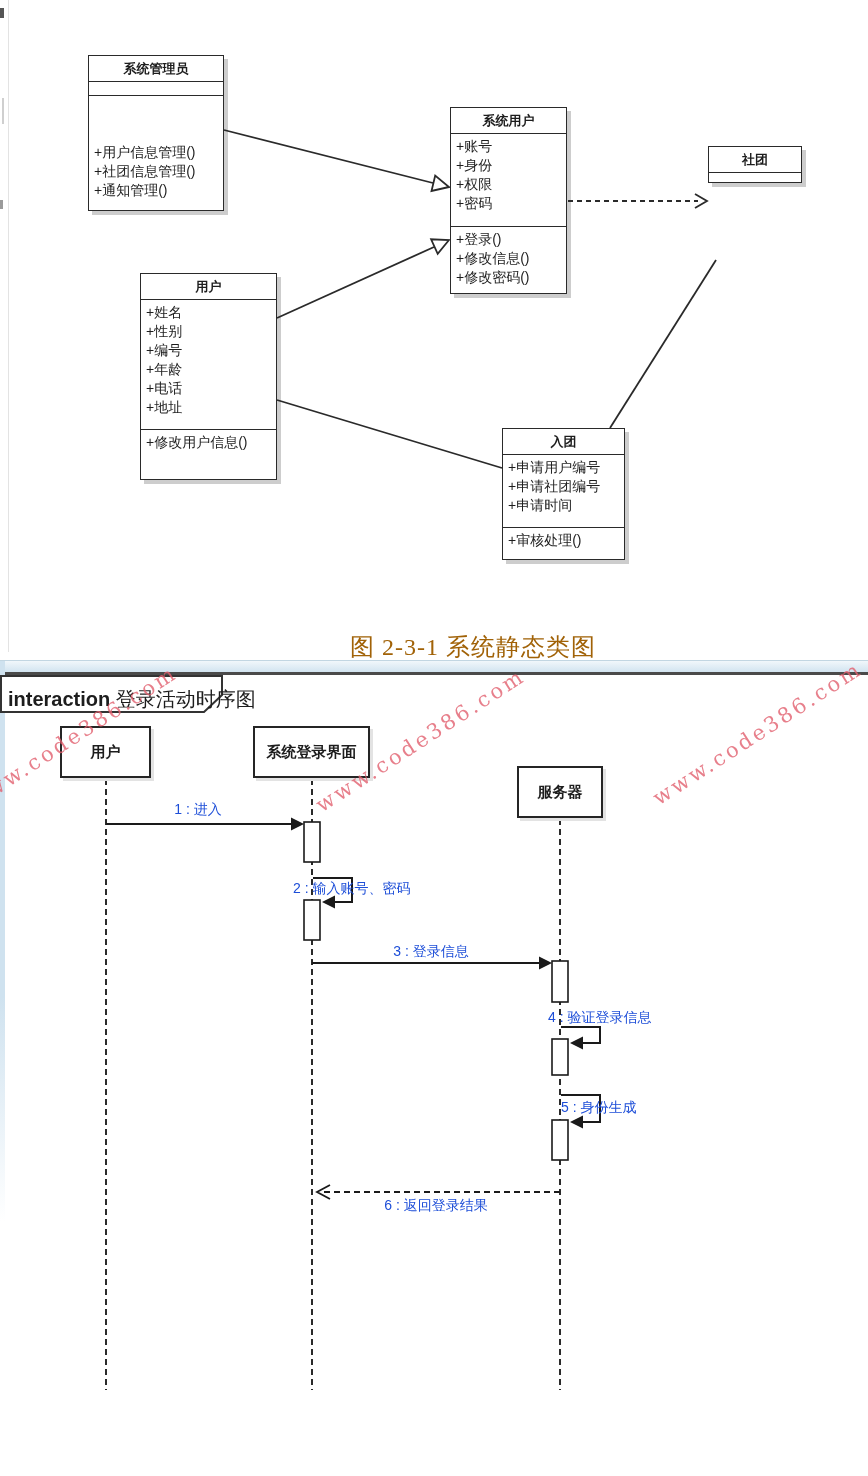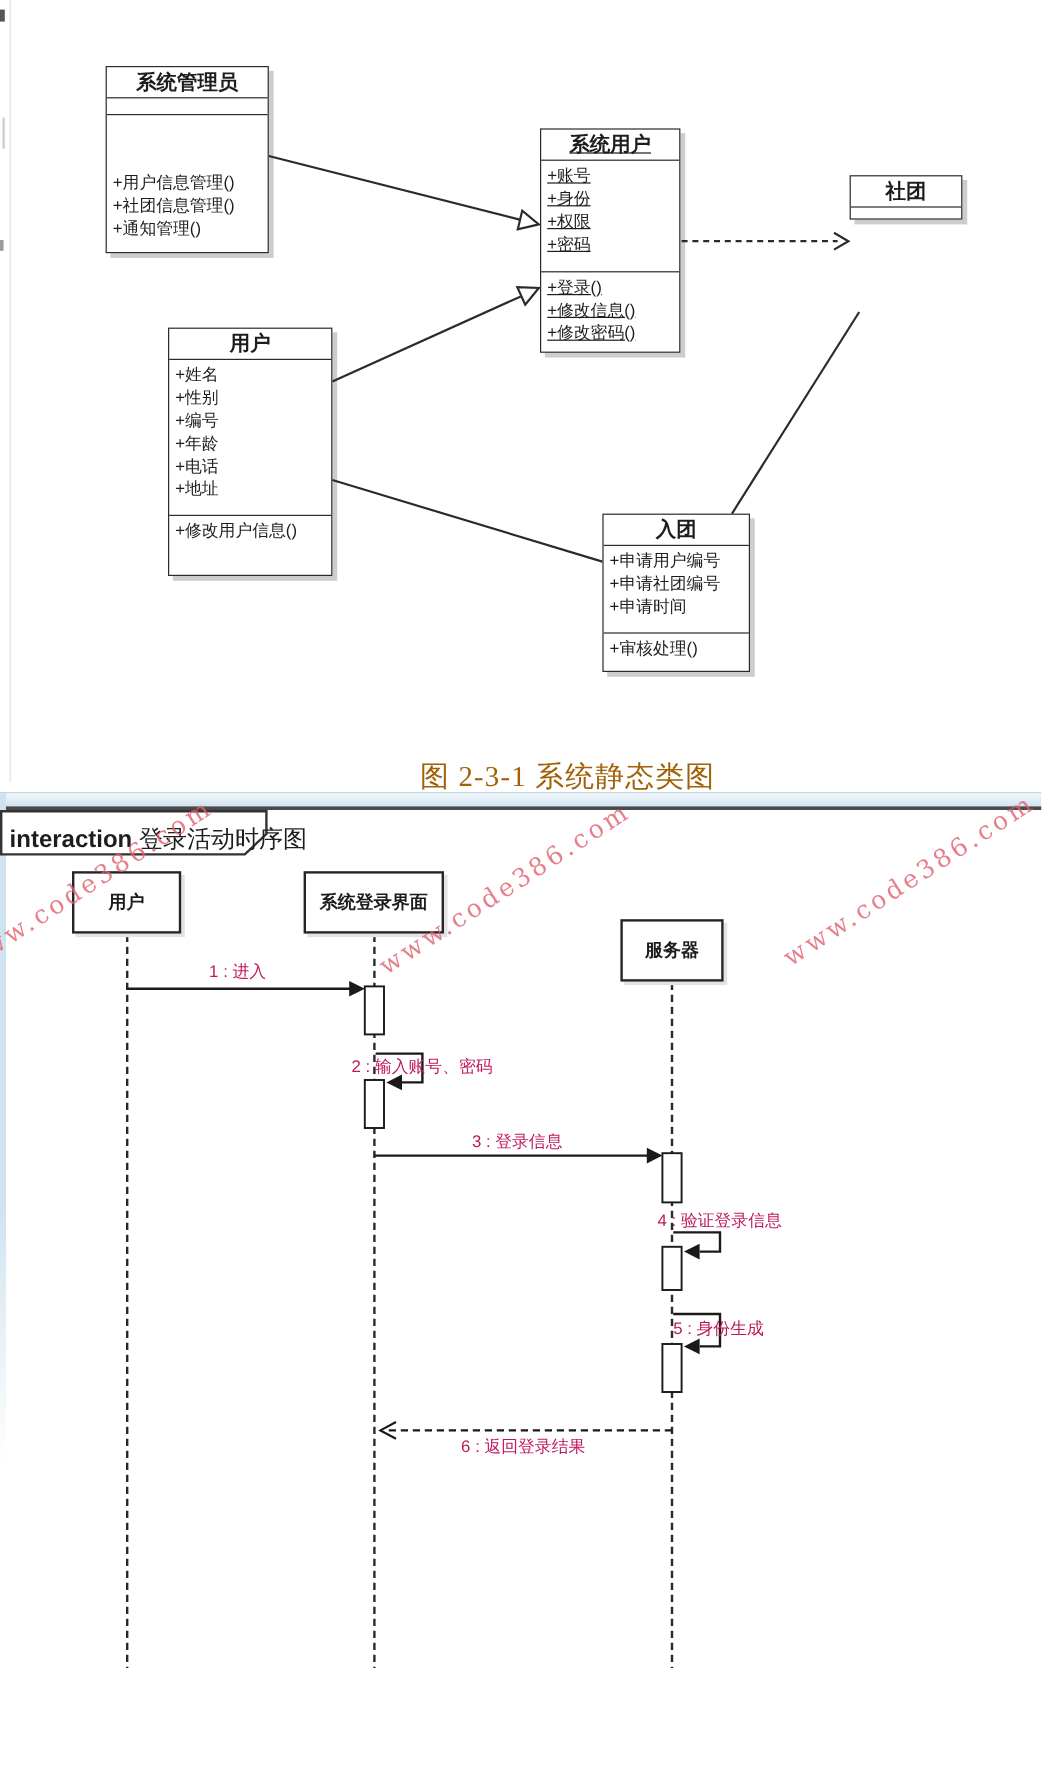--- a/index.html
+++ b/index.html
@@ -10,21 +10,21 @@
   
   .edge-vline { position:absolute; left:8px; top:0; width:1px; height:652px; background:#e3e3e3; }
   .edge-mark { position:absolute; background:#8a8a8a; }
 
   
   .uml-class {
     position:absolute; background:#ffffff; border:1.6px solid #2a2a2a;
     box-shadow:4px 4px 0 #cdcdcd; box-sizing:border-box;
   }
   .uml-title {
-    font-weight:bold; font-size:17px; text-align:center; height:25px; line-height:25px;
+    font-weight:bold; font-size:13px; text-align:center; height:25px; line-height:25px;
     border-bottom:1.6px solid #2a2a2a; white-space:nowrap; overflow:hidden;
   }
   .uml-sec { border-bottom:1.6px solid #2a2a2a; padding:3px 0 0 5px; box-sizing:border-box; overflow:hidden; }
   .uml-sec.last { border-bottom:none; }
   .uml-member { font-size:14px; line-height:19px; white-space:nowrap; }
 
   .caption {
     position:absolute; left:350px; top:631px; font-family:"Liberation Serif", serif;
     font-size:24px; letter-spacing:1px; color:#a16207; white-space:nowrap;
   }
@@ -41,21 +41,21 @@
   }
   .tab-label { position:absolute; left:8px; top:686px; font-size:20px; white-space:nowrap; z-index:3; }
   .tab-label .kw { font-weight:bold; }
 
   .ll-head {
     position:absolute; top:726px; height:52px; background:#ffffff; border:2px solid #252525;
     box-shadow:3px 3px 0 #e3e3e3; box-sizing:border-box; display:flex; align-items:center;
     justify-content:center; font-weight:bold; font-size:15px; z-index:3; white-space:nowrap;
   }
 
-  .msg-label { position:absolute; font-size:14px; color:#be185d; white-space:nowrap; z-index:3; }
+  .msg-label { position:absolute; font-size:14px; color:#1d4ed8; white-space:nowrap; z-index:3; }
   .ctr { transform:translate(-50%,-50%); }
   .lft { transform:translate(0,-50%); }
 
   .overlay { position:absolute; left:0; top:0; z-index:2; pointer-events:none; }
 
   
   .wm {
     position:absolute; font-family:"DejaVu Serif", serif; font-size:21px; letter-spacing:3px;
     color:#e2606f; opacity:0.8; transform-origin:0 50%; transform:rotate(-33deg);
     white-space:nowrap; z-index:5;
@@ -142,21 +142,21 @@
   <div class="uml-class" style="left:88px; top:55px; width:136px;">
     <div class="uml-title">系统管理员</div>
     <div class="uml-sec" style="height:14px;"></div>
     <div class="uml-sec last" style="height:70px;margin-top:44px;">
       <div class="uml-member">+用户信息管理()</div>
       <div class="uml-member">+社团信息管理()</div>
       <div class="uml-member">+通知管理()</div>
     </div>
   </div>
 
-  <div class="uml-class" style="left:450px; top:107px; width:117px;text-decoration:underline;">
+  <div class="uml-class" style="left:450px; top:107px; width:117px;">
     <div class="uml-title">系统用户</div>
     <div class="uml-sec" style="height:93px;">
       <div class="uml-member">+账号</div>
       <div class="uml-member">+身份</div>
       <div class="uml-member">+权限</div>
       <div class="uml-member">+密码</div>
     </div>
     <div class="uml-sec last" style="height:66px;">
       <div class="uml-member">+登录()</div>
       <div class="uml-member">+修改信息()</div>

